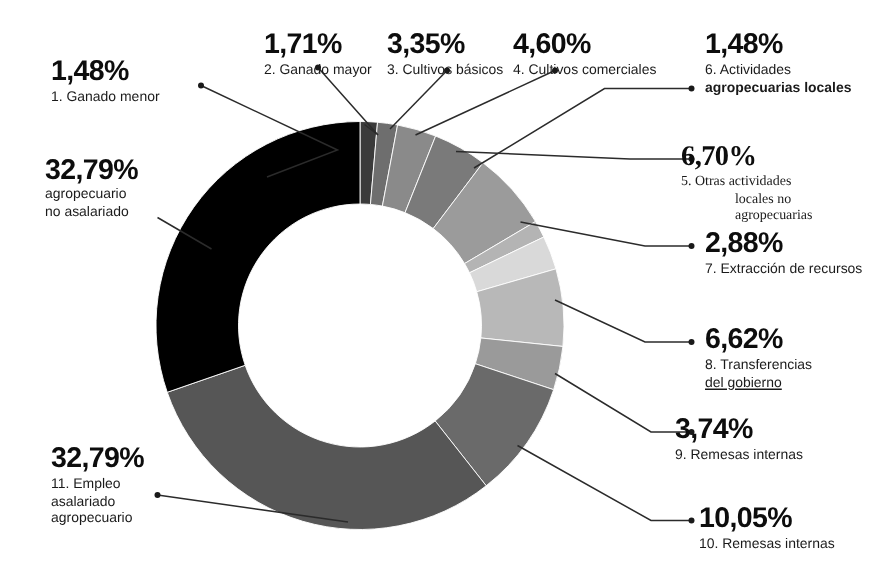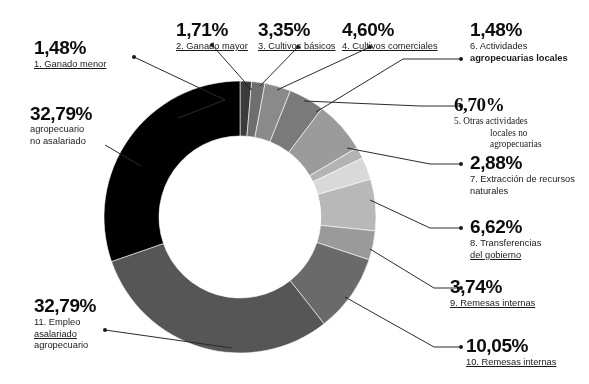--- a/index.html
+++ b/index.html
@@ -32,21 +32,21 @@
     color: #0d0d0d;
     white-space: nowrap;
   }
   .desc {
     font-size: 9.3px;
     line-height: 1.25;
     color: #1a1a1a;
     margin-top: 1px;
     font-weight: normal;
   }
-  .nowrap { white-space: nowrap; text-decoration: underline; }
+  .nowrap { white-space: nowrap; }
   svg { display: block; }
 </style>
 </head>
 <body>
 
 <div id="chart-root">
 
   <svg id="donut-svg" width="589" height="384" viewBox="0 0 589 384">
     <g id="slices-group">
         <path d="M 240.00 81.00 A 136 136 0 0 1 251.68 81.50 L 246.95 136.30 A 81 81 0 0 0 240.00 136.00 Z" fill="#3b3b3b" stroke="#ffffff" stroke-width="0.6"></path>
@@ -129,21 +129,20 @@
 
   <div class="label" style="left:454px; top:95px; width:118px;font-family:Liberation Serif, serif;">
     <div class="pct">6,70%</div>
     <div class="desc">5. Otras actividades</div>
     <div class="desc" style="margin-top:0;padding-left:36px;">locales no agropecuarias</div>
   </div>
 
   <div class="label" style="left:470px; top:153px; width:119px;">
     <div class="pct">2,88%</div>
     <div class="desc">7. Extracción de recursos</div>
-    <div class="desc" style="margin-top:0;">naturales</div>
   </div>
 
   <div class="label" style="left:470px; top:217px; width:118px;">
     <div class="pct">6,62%</div>
     <div class="desc">8. Transferencias</div>
     <div class="desc" style="margin-top:0;text-decoration:underline;">del gobierno</div>
   </div>
 
   <div class="label" style="left:450px; top:277px; width:118px;">
     <div class="pct">3,74%</div>
@@ -151,21 +150,21 @@
   </div>
 
   <div class="label" style="left:466px; top:336px; width:122px;">
     <div class="pct">10,05%</div>
     <div class="desc nowrap">10. Remesas internas</div>
   </div>
 
   <div class="label" style="left:34px; top:296px; width:110px;">
     <div class="pct">32,79%</div>
     <div class="desc">11. Empleo</div>
-    <div class="desc" style="margin-top:0;text-decoration:underline;">asalariado</div>
+    <div class="desc" style="margin-top:0;">asalariado</div>
     <div class="desc" style="margin-top:0;">agropecuario</div>
   </div>
 
   <div class="label" style="left:30px; top:104px; width:110px;">
     <div class="pct">32,79%</div>
     <div class="desc" style="margin-top:0;">agropecuario</div>
     <div class="desc" style="margin-top:0;">no asalariado</div>
   </div>
 
 </div>

